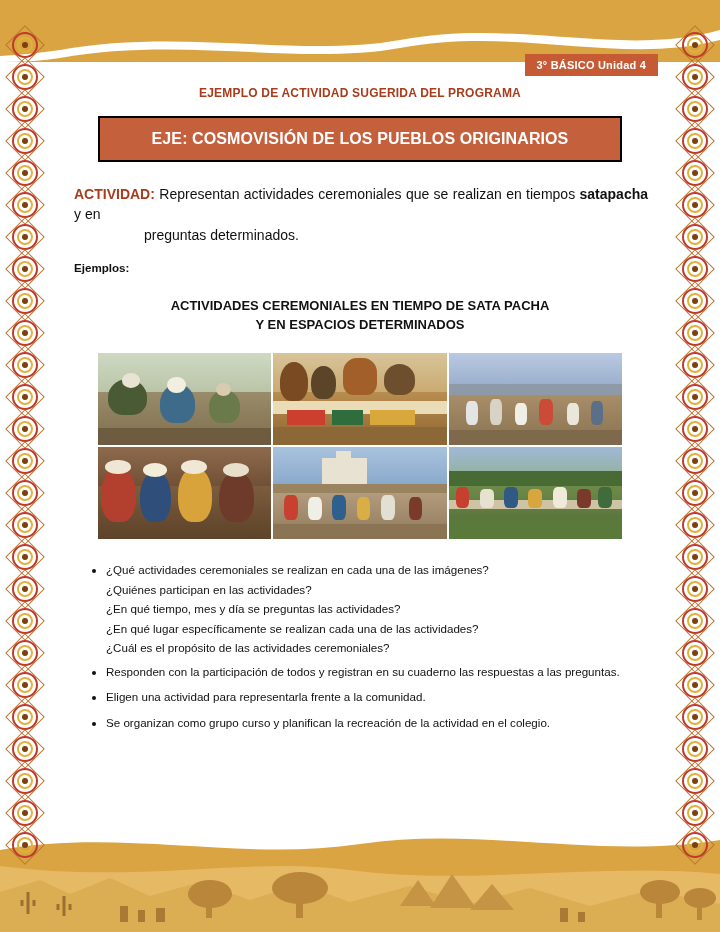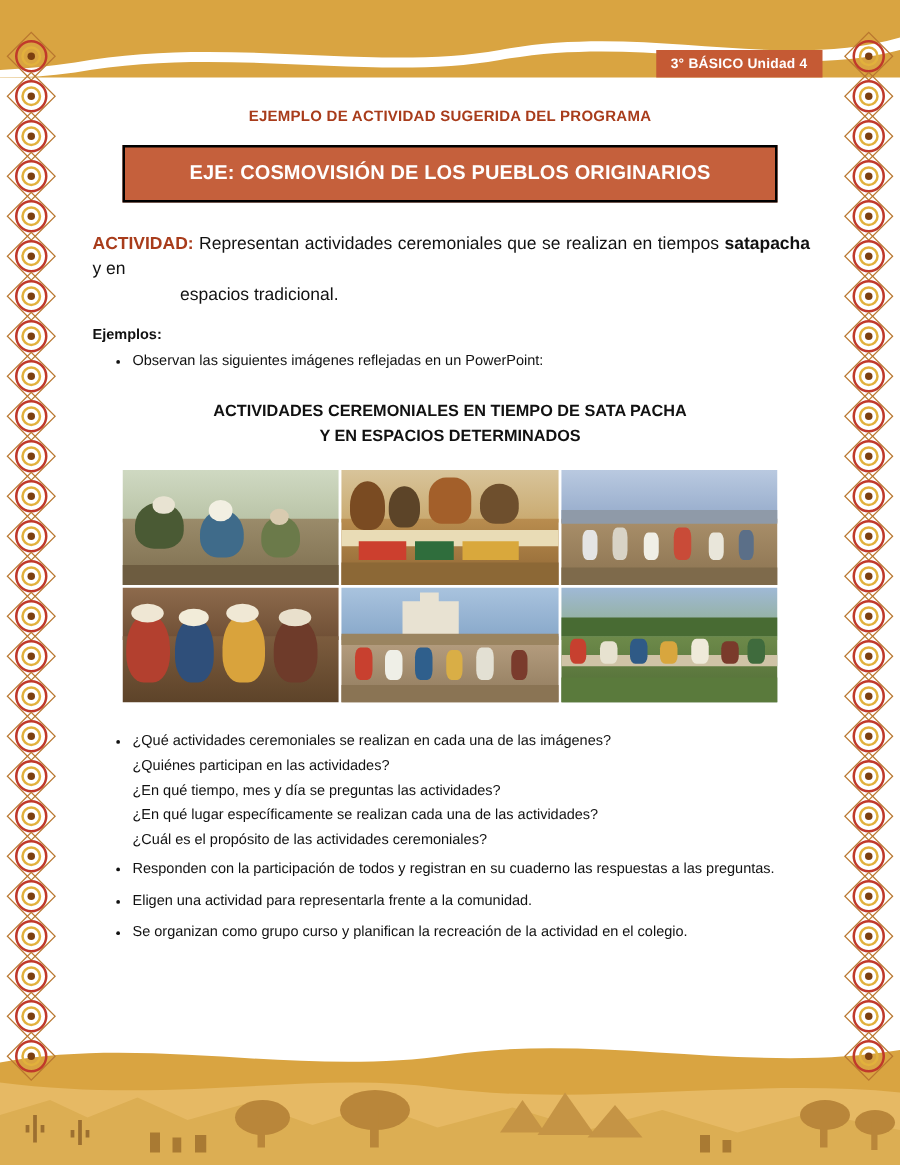--- a/index.html
+++ b/index.html
@@ -68,21 +68,21 @@
   
   .content {
     position: absolute;
     left: 62px; top: 34px;
     width: 596px;
     z-index: 5;
   }
 
   .unit-badge {
     position: absolute;
-    right: 0px; top: 6px;
+    right: 0px; top: 20px;
     background: #c55a34;
     color: #ffffff;
     font-size: 11px;
     font-weight: bold;
     padding: 5px 12px;
     letter-spacing: 0.2px;
     white-space: nowrap;
   }
 
   .doc-title {
@@ -528,28 +528,25 @@
 
     <div class="unit-badge">3° BÁSICO Unidad  4</div>
 
     <div class="doc-title">EJEMPLO DE ACTIVIDAD SUGERIDA DEL PROGRAMA</div>
 
     <div class="eje-bar">EJE: COSMOVISIÓN DE LOS PUEBLOS ORIGINARIOS</div>
 
     <div class="activity-block">
       <span class="activity-label">ACTIVIDAD:</span>
       <span class="activity-text">Representan actividades ceremoniales que se realizan en tiempos </span><b>satapacha</b><span> y en</span>
-      <span class="activity-indent">espacios tradicional.</span>
+      <span class="activity-indent">preguntas determinados.</span>
     </div>
 
     <div class="ejemplos">Ejemplos:</div>
 
-    <ul class="bullets">
-      <li>Observan las siguientes imágenes reflejadas en un PowerPoint:</li>
-    </ul>
 
     <div class="slide-title">
       <div>ACTIVIDADES CEREMONIALES EN TIEMPO DE SATA PACHA</div>
       <div>Y EN ESPACIOS DETERMINADOS</div>
     </div>
 
     <div class="collage">
 
       <div class="photo">
         <div class="sky" style="background:linear-gradient(#cfd9c2,#b9c3a6)"></div>

